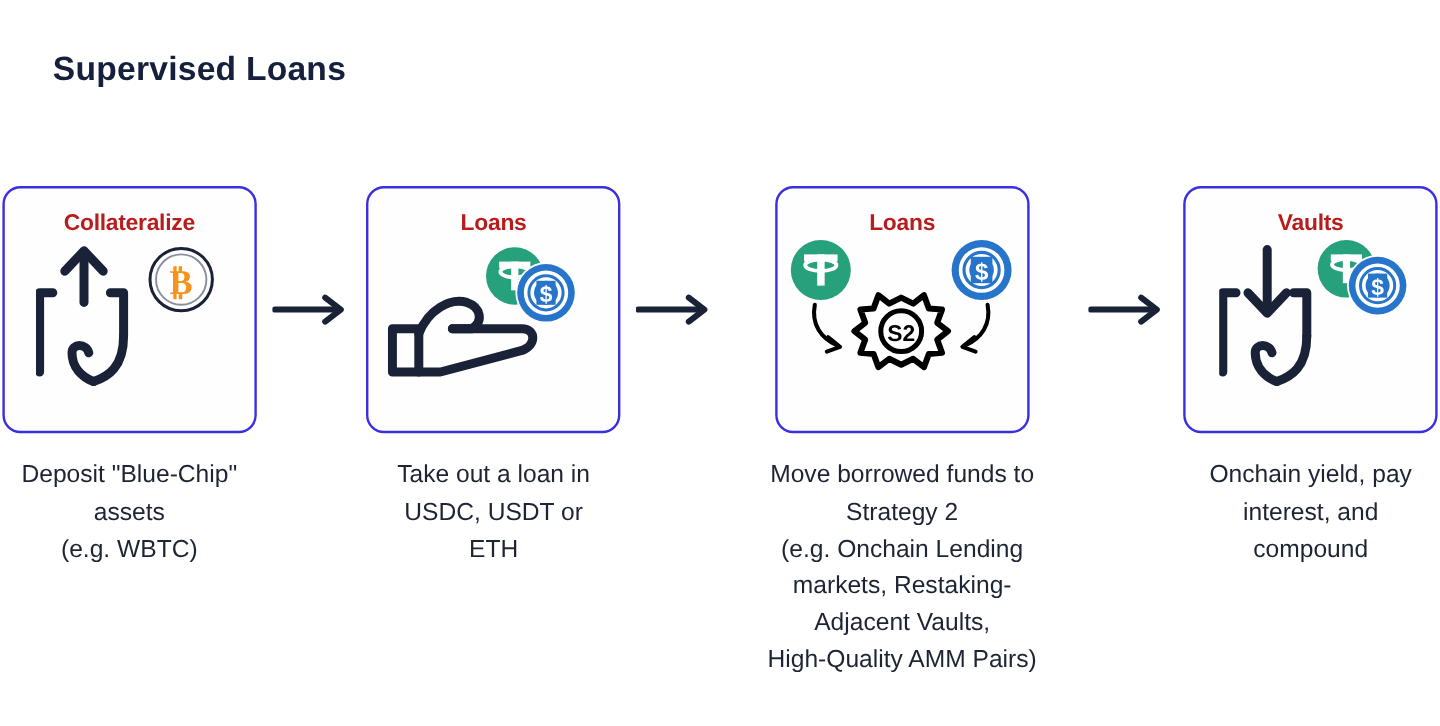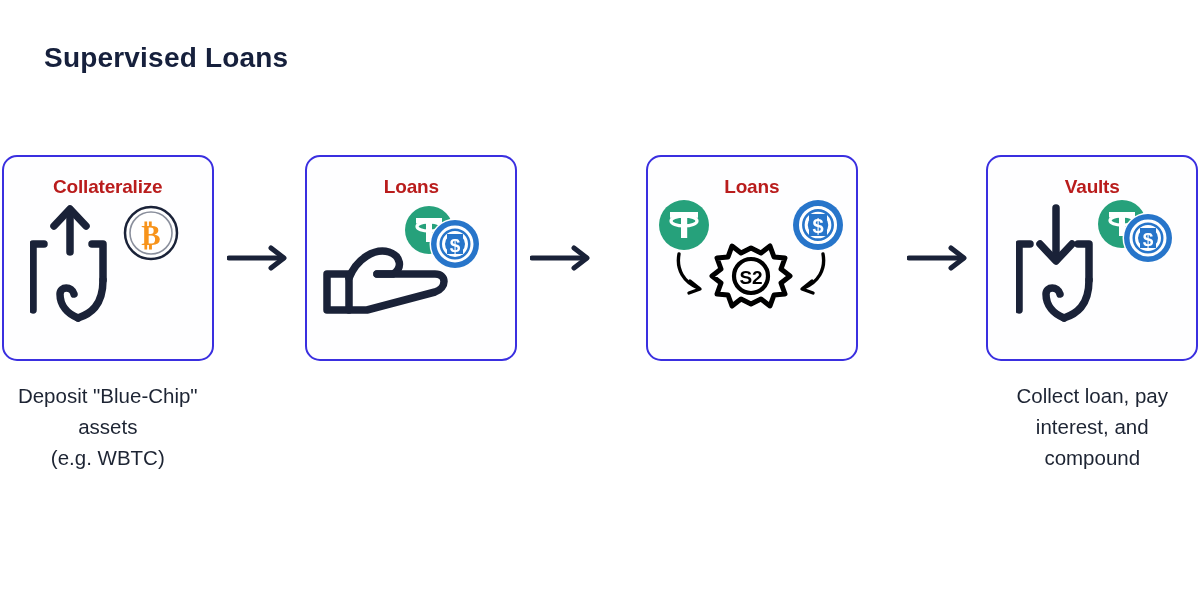--- a/index.html
+++ b/index.html
@@ -155,20 +155,23 @@
             <circle cx="54" cy="40" r="24" fill="#2775ca"></circle>
             <circle cx="54" cy="40" r="17" fill="none" stroke="#ffffff" stroke-width="3"></circle>
             <circle cx="54" cy="40" r="11.5" fill="none" stroke="#ffffff" stroke-width="3"></circle>
             <rect x="46" y="30" width="16" height="6" fill="#2775ca"></rect>
             <rect x="46" y="44" width="16" height="6" fill="#2775ca"></rect>
             <text x="54" y="48" text-anchor="middle" font-family="Liberation Sans, sans-serif" font-size="19" font-weight="bold" fill="#ffffff">$</text>
           </g>
         </svg>
       </div>
     </div>
+    <div class="caption">Take out a loan in
+USDC, USDT or
+ETH</div>
   </div>
 
   <div class="arrow-cell">
     <svg width="66" height="26" viewBox="0 0 66 26">
       <g fill="none" stroke="#1a2238" stroke-width="5" stroke-linecap="round" stroke-linejoin="round">
         <path d="M2 13 H56"></path>
         <path d="M44 3 L57 13 L44 23"></path>
       </g>
     </svg>
   </div>
@@ -202,20 +205,26 @@
             <path d="M99 52
                      L109 57 L118 50 L122 61 L133 62 L129 73 L138 80 L129 87 L133 98
                      L122 99 L118 110 L109 103 L99 108 L89 103 L80 110 L76 99 L65 98
                      L69 87 L60 80 L69 73 L65 62 L76 61 L80 50 L89 57 Z" fill="#ffffff" stroke="#000000" stroke-width="5" stroke-linejoin="round"></path>
             <circle cx="99" cy="80" r="17" fill="#ffffff" stroke="#000000" stroke-width="4.2"></circle>
             <text x="99" y="88" text-anchor="middle" font-family="Liberation Sans, sans-serif" font-size="19" font-weight="bold" fill="#000000">S2</text>
           </g>
         </svg>
       </div>
     </div>
+    <div class="caption">Move borrowed funds to
+Strategy 2
+(e.g. Onchain Lending
+markets, Restaking-
+Adjacent Vaults,
+High-Quality AMM Pairs)</div>
   </div>
 
   <div class="arrow-cell">
     <svg width="66" height="26" viewBox="0 0 66 26">
       <g fill="none" stroke="#1a2238" stroke-width="5" stroke-linecap="round" stroke-linejoin="round">
         <path d="M2 13 H56"></path>
         <path d="M44 3 L57 13 L44 23"></path>
       </g>
     </svg>
   </div>
@@ -246,18 +255,18 @@
             <circle cx="54" cy="40" r="24" fill="#2775ca"></circle>
             <circle cx="54" cy="40" r="17" fill="none" stroke="#ffffff" stroke-width="3"></circle>
             <circle cx="54" cy="40" r="11.5" fill="none" stroke="#ffffff" stroke-width="3"></circle>
             <rect x="46" y="30" width="16" height="6" fill="#2775ca"></rect>
             <rect x="46" y="44" width="16" height="6" fill="#2775ca"></rect>
             <text x="54" y="48" text-anchor="middle" font-family="Liberation Sans, sans-serif" font-size="19" font-weight="bold" fill="#ffffff">$</text>
           </g>
         </svg>
       </div>
     </div>
-    <div class="caption">Collect loan, pay
+    <div class="caption">Onchain yield, pay
 interest, and
 compound</div>
   </div>
 
 </div>
 
 </body></html>

